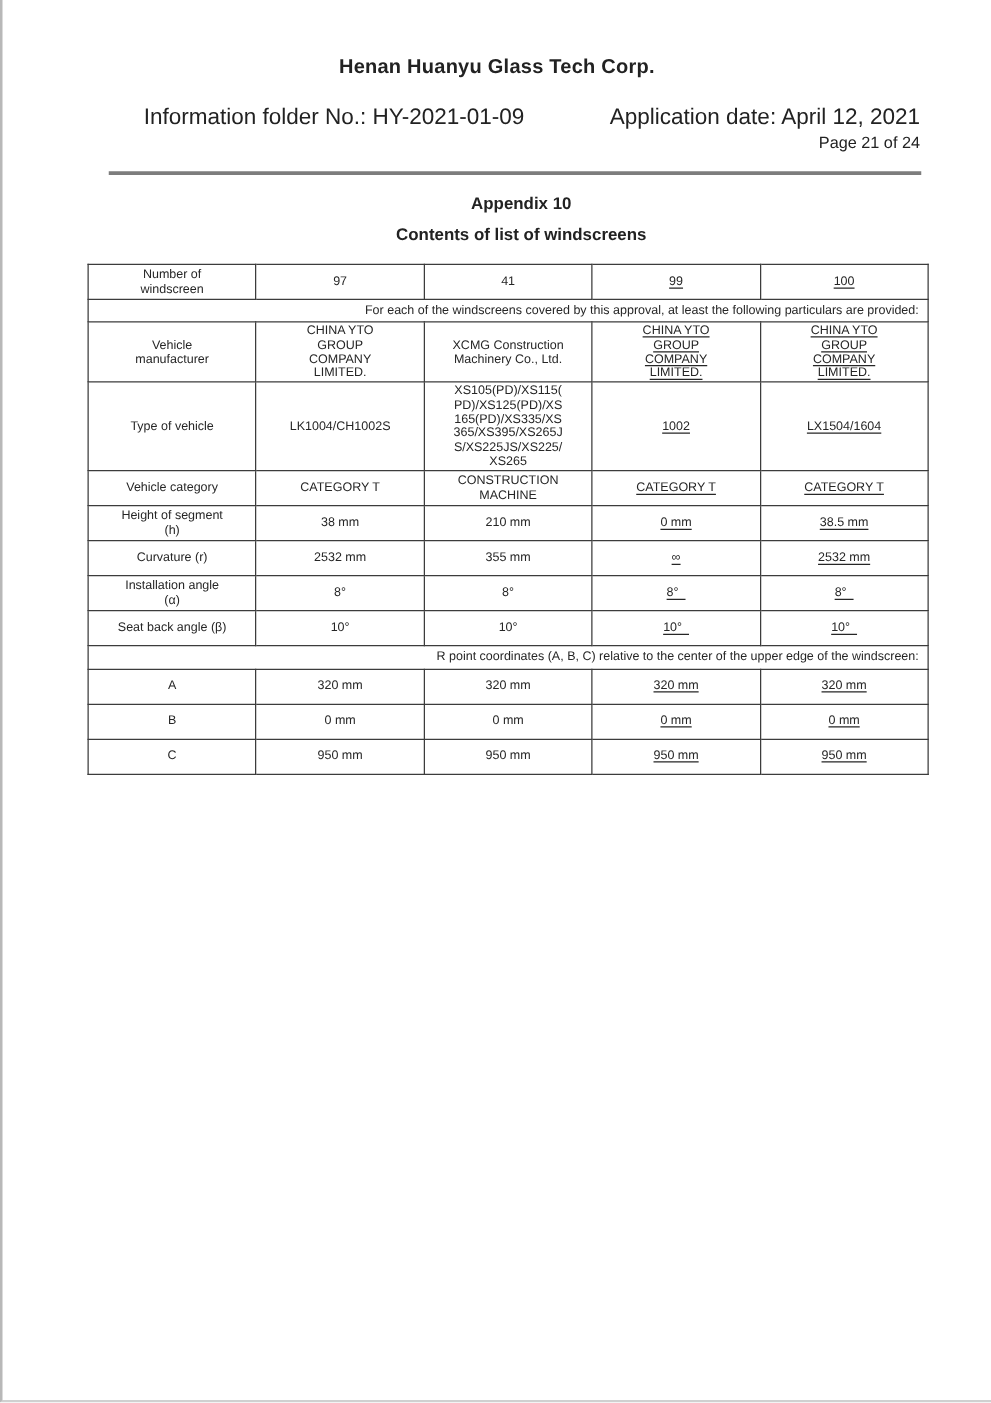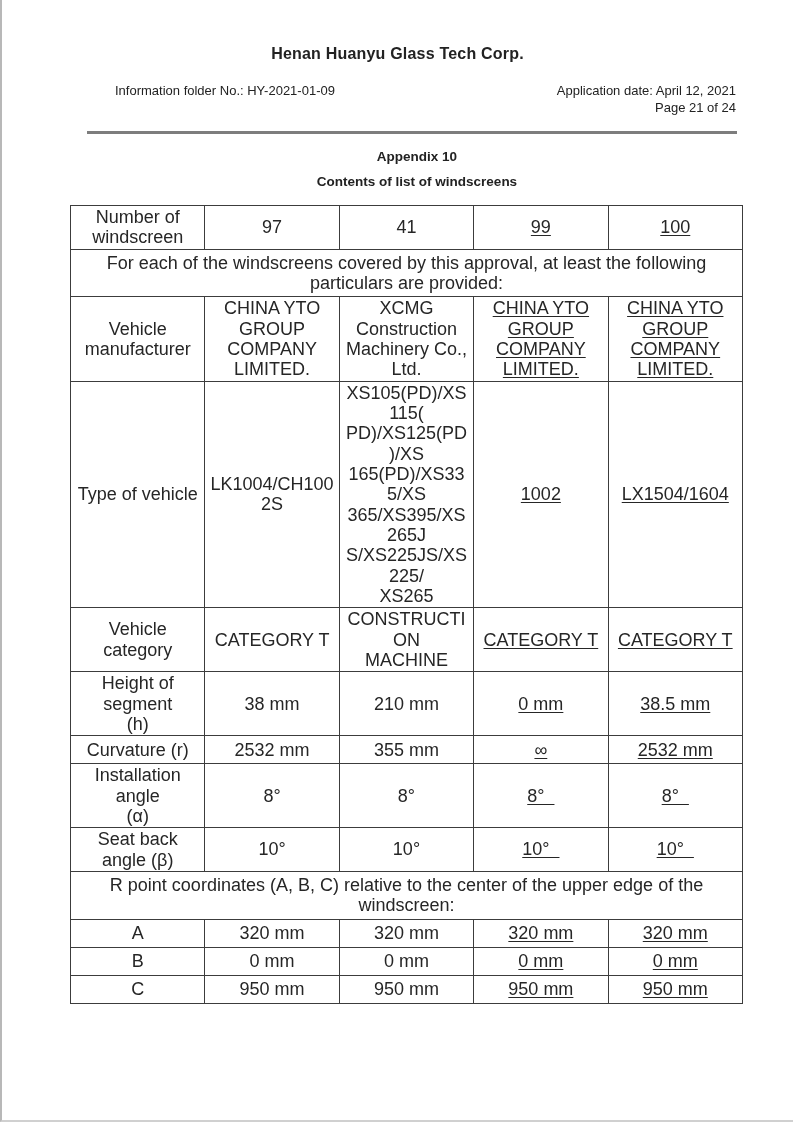--- a/index.html
+++ b/index.html
@@ -18,21 +18,21 @@
     padding-top: 45px;
     text-align: center;
     font-weight: bold;
     font-size: 16px;
     letter-spacing: 0.2px;
   }
   .info-row {
     display: flex;
     justify-content: space-between;
     margin: 20px 57px 0 113px;
-    font-size: 13px;
+    font-size: 18px;
     gap: 20px;
   }
   .page-num {
     text-align: right;
     margin: 2px 57px 16px 0;
     font-size: 13px;
   }
   .rule {
     border-top: 3px solid #7d7d7d;
     margin: 3px 56px 0 85px;
@@ -44,36 +44,36 @@
     font-size: 13.5px;
     padding-left: 39px;
   }
   .appendix { margin-top: 15px; }
   .subtitle { margin-top: 10px; }
   table.ws {
     border-collapse: collapse;
     table-layout: fixed;
     margin: 16px 0 0 68px;
     width: 673px;
-    font-size: 18px;
+    font-size: 10px;
     color: #262626;
     padding-left: 20px;
   }
   .ws td {
     border: 1px solid #3c3c3c;
     text-align: center;
     vertical-align: middle;
     padding: 1px 4px;
     height: 25px;
     line-height: 1.13;
     white-space: pre-line;
     overflow-wrap: break-word;
   }
   .ws td.note {
-    text-align: center;
+    text-align: right;
     height: auto;
     padding: 3px 7px;
     white-space: normal;
   }
   .ws tr.data td:nth-child(4),
   .ws tr.data td:nth-child(5) {
     text-decoration: underline;
     text-underline-offset: 2px;
   }
 </style>

